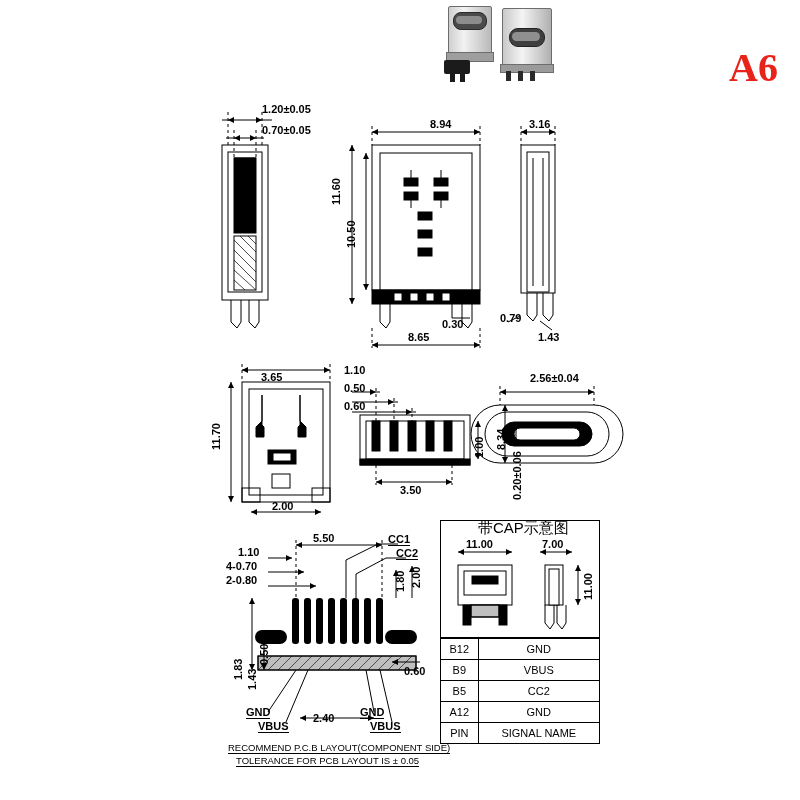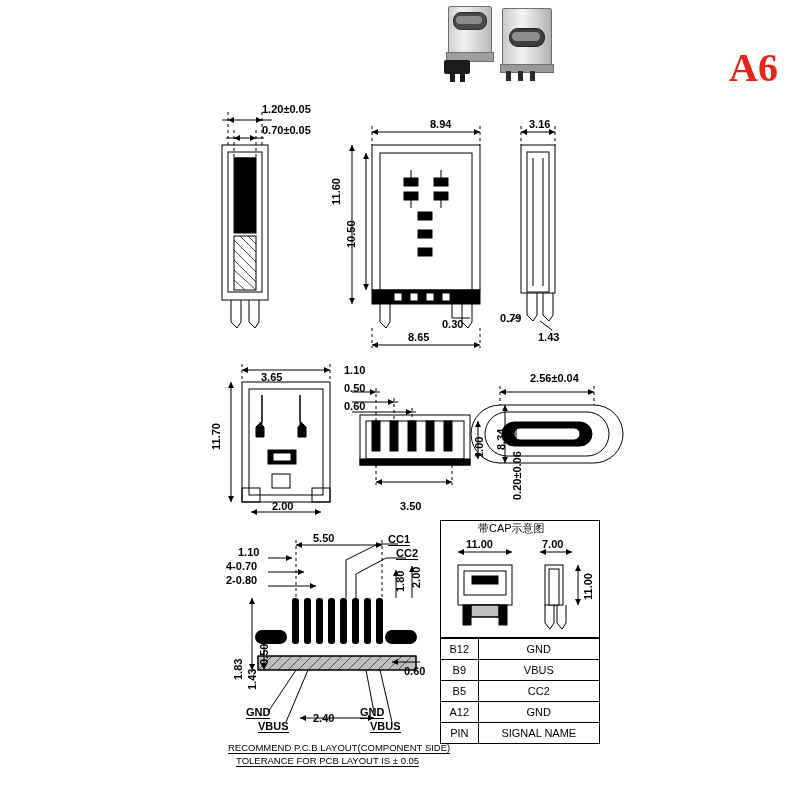--- a/index.html
+++ b/index.html
@@ -306,21 +306,21 @@
 <div class="lbl b" style="left:500px;top:312px;">0.79</div>
 <div class="lbl b" style="left:538px;top:331px;">1.43</div>
 
 <div class="lbl b" style="left:261px;top:355px;margin-top:16px;">3.65</div>
 <div class="lbl b" style="left:210px;top:450px;transform:rotate(-90deg);transform-origin:left top;">11.70</div>
 <div class="lbl b" style="left:272px;top:500px;">2.00</div>
 
 <div class="lbl b" style="left:344px;top:364px;">1.10</div>
 <div class="lbl b" style="left:344px;top:382px;">0.50</div>
 <div class="lbl b" style="left:344px;top:400px;">0.60</div>
-<div class="lbl b" style="left:400px;top:500px;">3.50</div>
+<div class="lbl b" style="left:400px;top:484px;">3.50</div>
 <div class="lbl b" style="left:473px;top:458px;transform:rotate(-90deg);transform-origin:left top;">1.00</div>
 
 <div class="lbl b" style="left:530px;top:372px;">2.56±0.04</div>
 <div class="lbl b" style="left:495px;top:450px;transform:rotate(-90deg);transform-origin:left top;">8.34</div>
 <div class="lbl b" style="left:511px;top:500px;transform:rotate(-90deg);transform-origin:left top;">0.20±0.06</div>
 
 <div class="lbl b" style="left:313px;top:532px;">5.50</div>
 <div class="lbl b" style="left:238px;top:546px;">1.10</div>
 <div class="lbl b" style="left:226px;top:560px;">4-0.70</div>
 <div class="lbl b" style="left:226px;top:574px;">2-0.80</div>
@@ -334,21 +334,21 @@
 <div class="lbl b underline" style="left:388px;top:533px;">CC1</div>
 <div class="lbl b underline" style="left:396px;top:547px;">CC2</div>
 <div class="lbl b underline" style="left:246px;top:706px;">GND</div>
 <div class="lbl b underline" style="left:258px;top:720px;">VBUS</div>
 <div class="lbl b underline" style="left:360px;top:706px;">GND</div>
 <div class="lbl b underline" style="left:370px;top:720px;">VBUS</div>
 <div class="note underline" style="left:228px;top:742px;">RECOMMEND P.C.B LAYOUT(COMPONENT SIDE)</div>
 <div class="note underline" style="left:236px;top:755px;">TOLERANCE FOR PCB LAYOUT IS ± 0.05</div>
 
 <div class="capbox" style="left:440px;top:520px;width:160px;height:118px;"></div>
-<div class="lbl" style="left:478px;top:522px;font-size:11px;">带CAP示意图</div>
+<div class="lbl" style="left:478px;top:522px;font-size:15px;">带CAP示意图</div>
 <div class="lbl b" style="left:466px;top:538px;">11.00</div>
 <div class="lbl b" style="left:542px;top:538px;">7.00</div>
 <div class="lbl b" style="left:582px;top:600px;transform:rotate(-90deg);transform-origin:left top;">11.00</div>
 
 <table class="pin" style="left:440px;top:638px;width:160px;">
   <tbody>
     <tr>
       <td style="width:34px;">B12</td>
       <td style="width:112px;">GND</td>
     </tr>

